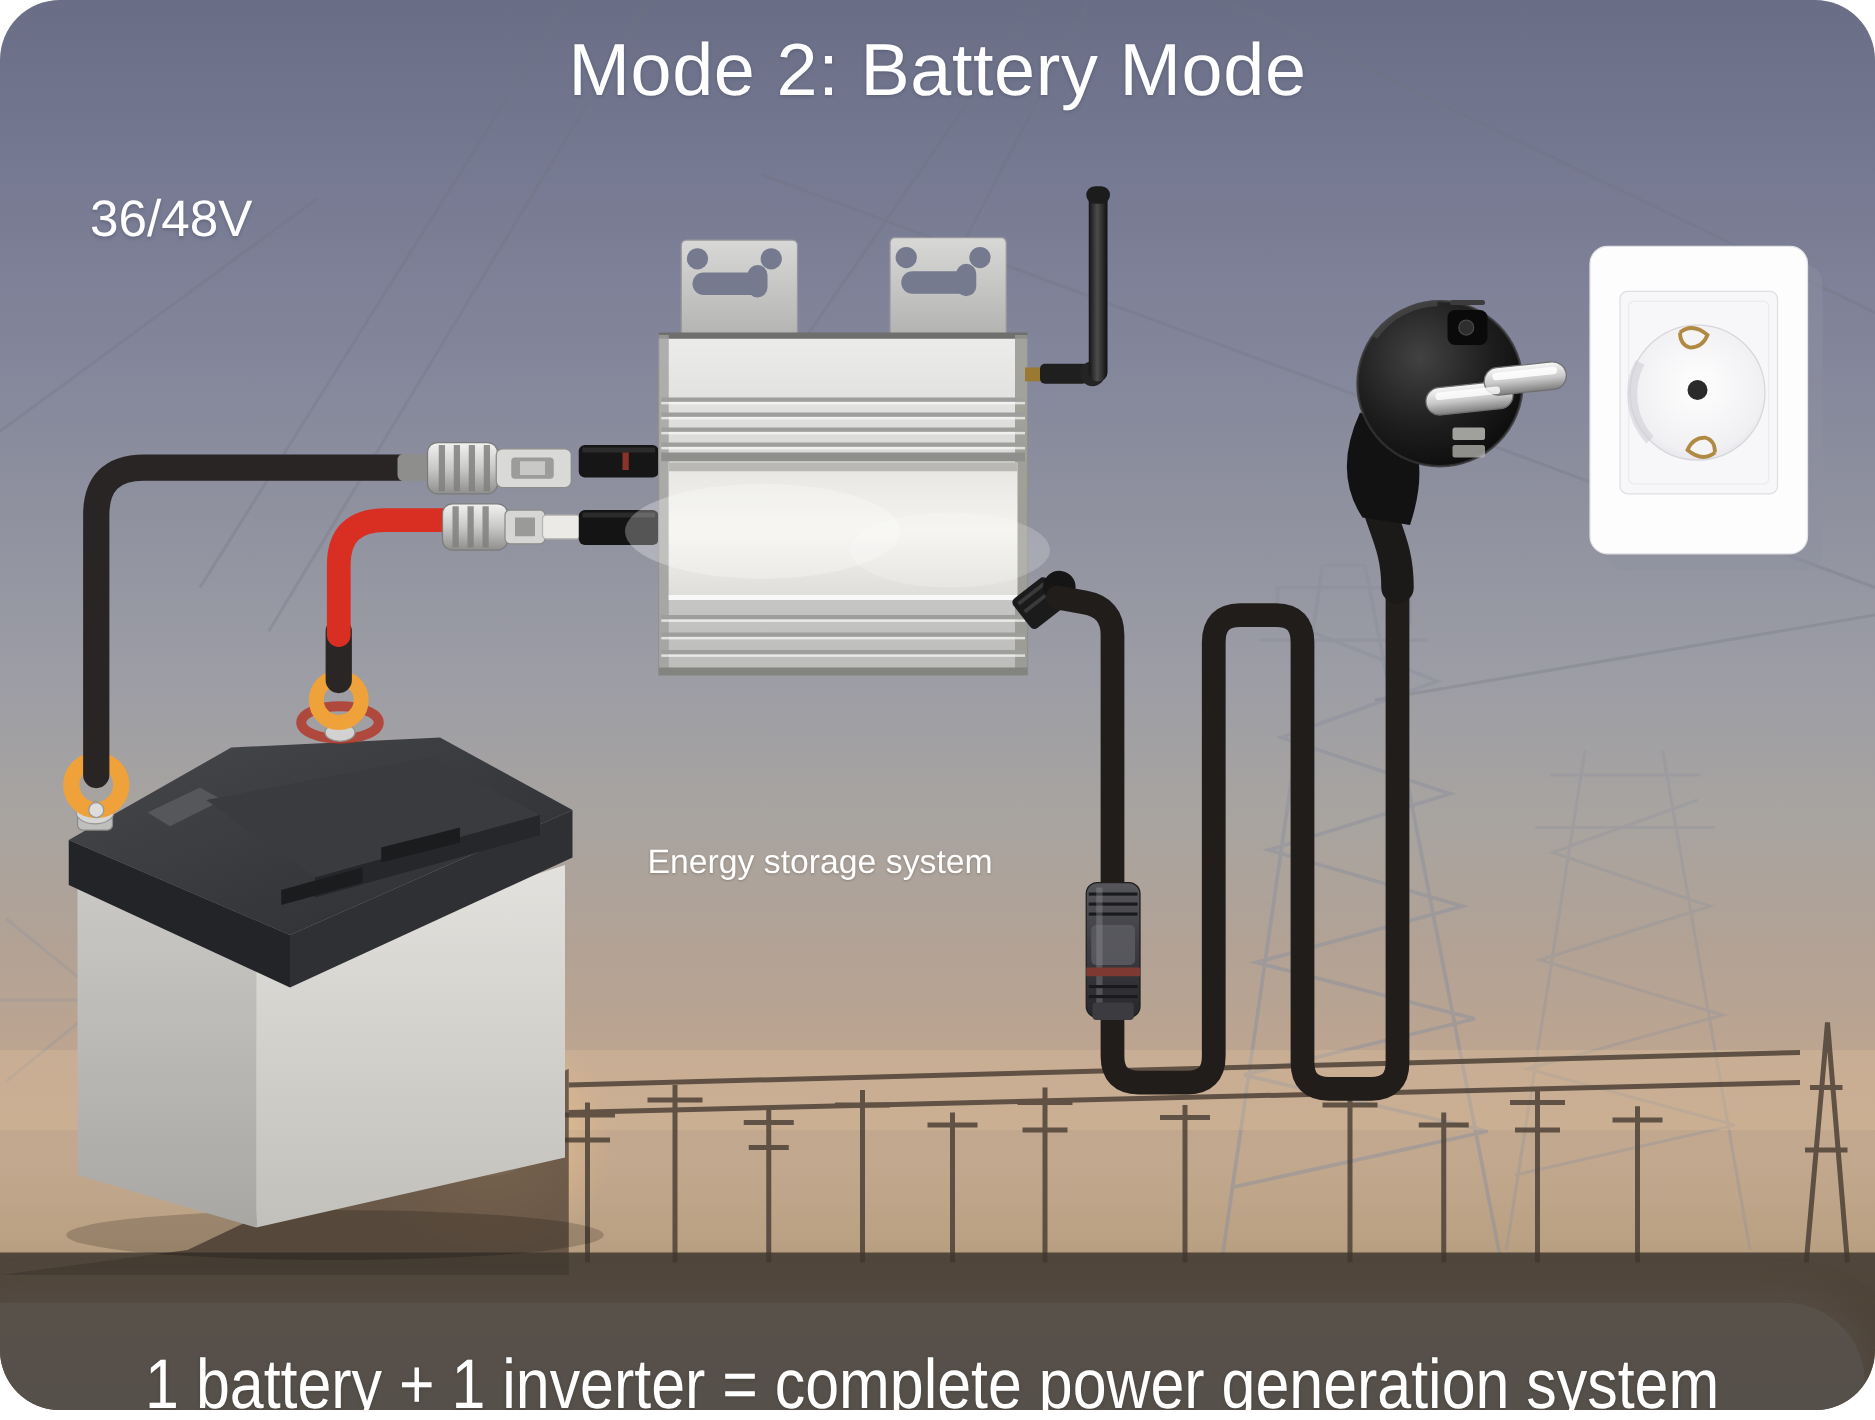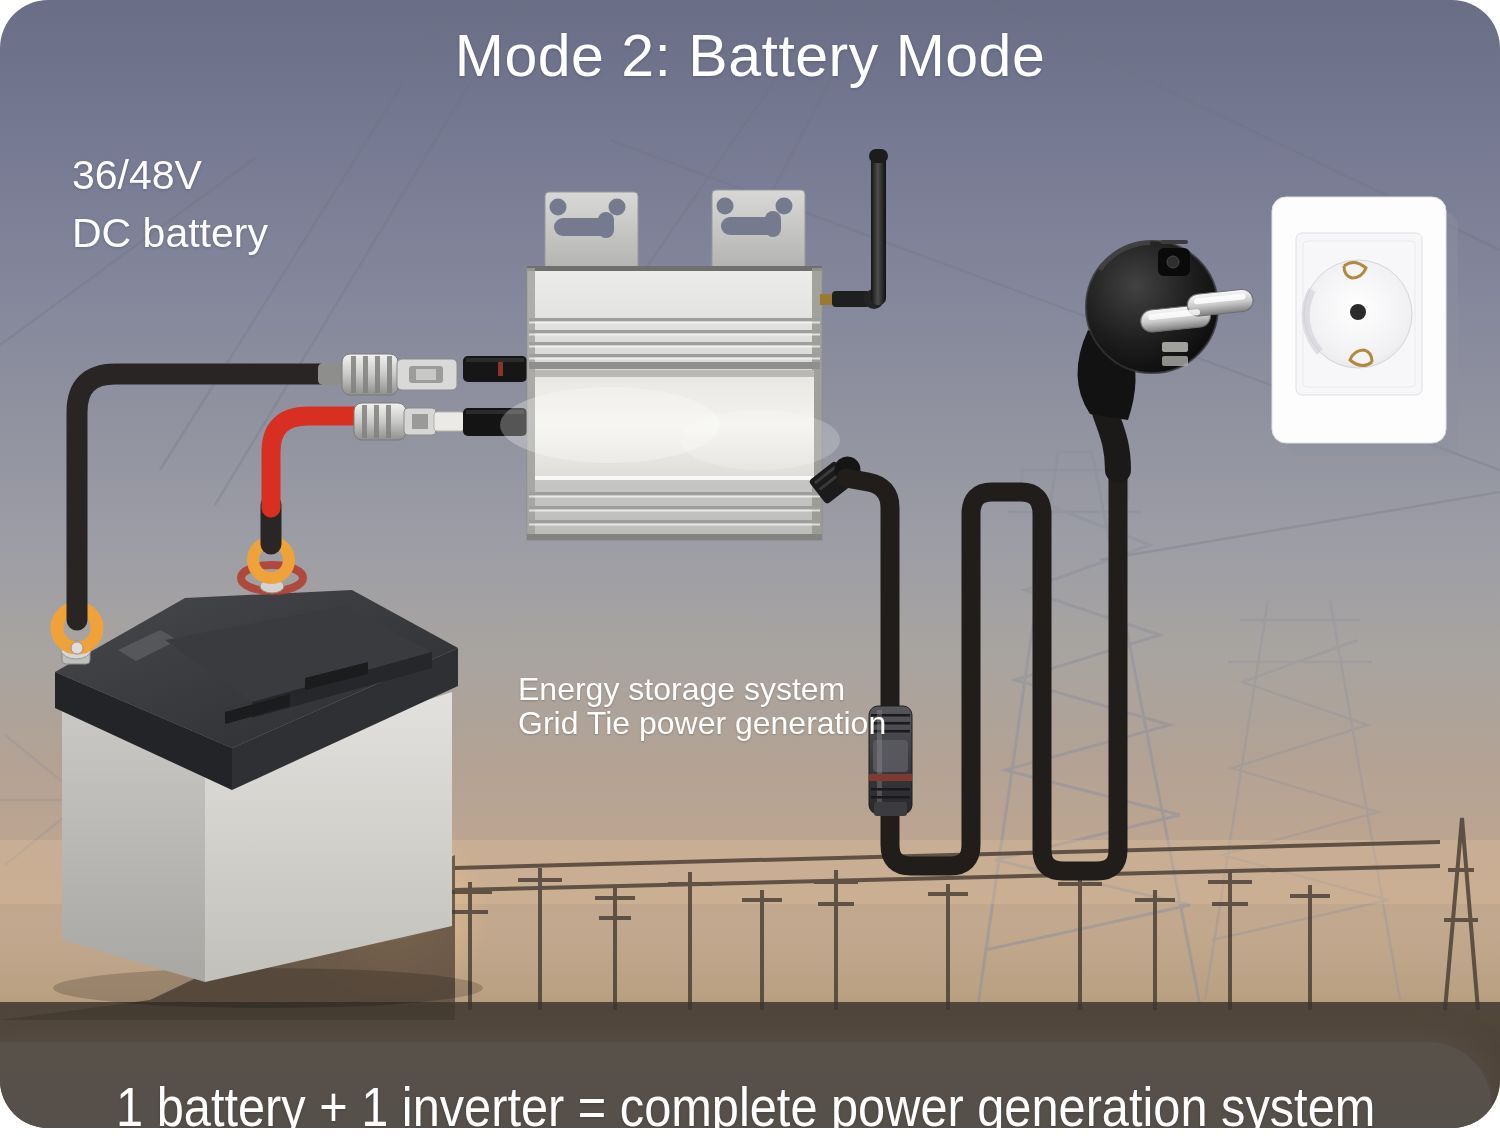--- a/index.html
+++ b/index.html
@@ -6,21 +6,21 @@
   .stage{position:relative;width:1500px;height:1136px;background:#ffffff;overflow:hidden;
          font-family:"Liberation Sans",sans-serif;padding-left:28px;}
   .photo{position:absolute;left:0;top:0;width:1500px;height:1128px;border-radius:48px;overflow:hidden;
          background:linear-gradient(180deg,#696e86 0%,#737790 10%,#82859a 24%,#8f919f 36%,#9c9da5 48%,
                     #a8a4a0 58%,#b2a295 67%,#bda590 75%,#c2a88e 82%,#bba183 88%,#a98f74 93%,#8f7a62 100%);}
   .art{position:absolute;left:0;top:0;}
   .title{position:absolute;left:0;right:0;top:22px;text-align:center;color:#ffffff;
          font-size:59px;letter-spacing:.5px;text-shadow:0 1px 3px rgba(35,38,60,.28);}
   .batlabel{position:absolute;left:44px;top:146px;color:#ffffff;font-size:41px;line-height:58px;
          text-shadow:0 1px 3px rgba(35,38,60,.25);margin-left:28px;}
-  .syslabel{position:absolute;left:518px;top:672px;color:#ffffff;font-size:32px;line-height:34px;
+  .syslabel{position:absolute;left:518px;top:672px;color:#ffffff;font-size:27px;line-height:34px;
          text-shadow:0 1px 2px rgba(60,50,40,.3);}
   .bottombar{position:absolute;left:0;top:1000px;width:1492px;height:128px;
          background:rgba(90,84,79,.78);border-radius:0 64px 64px 0;
          box-shadow:0 0 24px 10px rgba(90,84,79,.45);
          display:flex;align-items:center;justify-content:center;margin-top:42px;}
   .bottombar .txt{color:#ffffff;font-size:56px;white-space:nowrap;display:inline-block;
          transform:scaleX(.87);transform-origin:50% 50%;text-shadow:0 1px 3px rgba(40,35,30,.3);}
 </style>
 </head>
 <body>
@@ -328,26 +328,24 @@
       <path d="M1344 266 q10 -8 22 2 q-4 10 -14 10 q-8 -2 -8 -12" fill="#f4f4f4" stroke="#b08a42" stroke-width="3"></path>
       <path d="M1372 362 q-10 8 -22 -2 q4 -10 14 -10 q8 2 8 12" fill="#f4f4f4" stroke="#b08a42" stroke-width="3"></path>
       <circle cx="1358" cy="312" r="8" fill="#2b2b2b"></circle>
     </g>
   </svg>
 
   <div class="title">Mode 2: Battery Mode</div>
 
   <div class="batlabel">
     <div>36/48V</div>
-    <div>DC battery</div>
   </div>
 
   <div class="syslabel">
     <div>Energy storage system</div>
-    <div>Grid Tie power generation</div>
   </div>
 
   <div class="bottombar">
     <span class="txt">1 battery + 1 inverter = complete power generation system</span>
   </div>
 
  </div>
 </div>
 
 </body></html>

